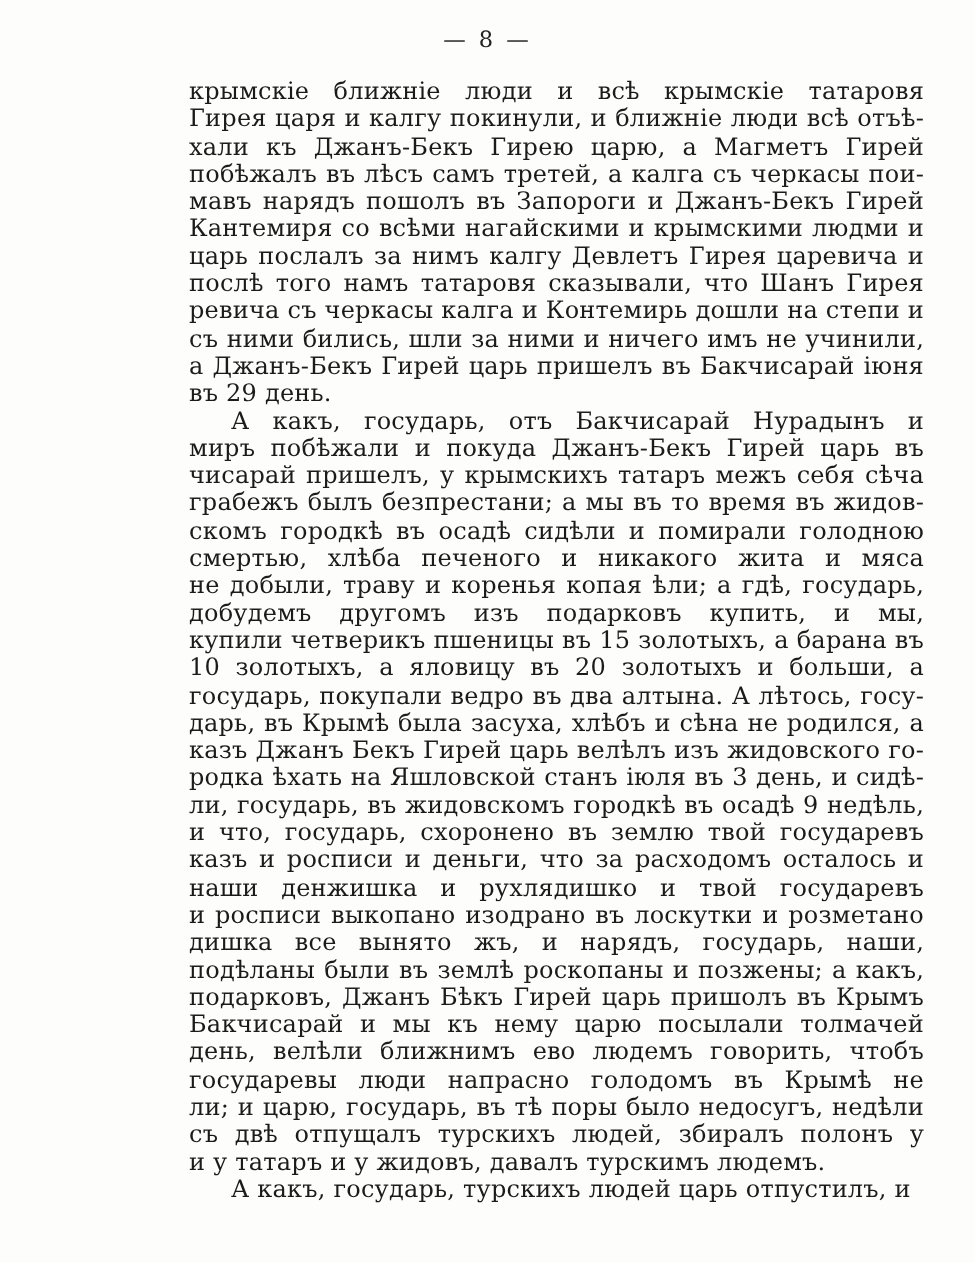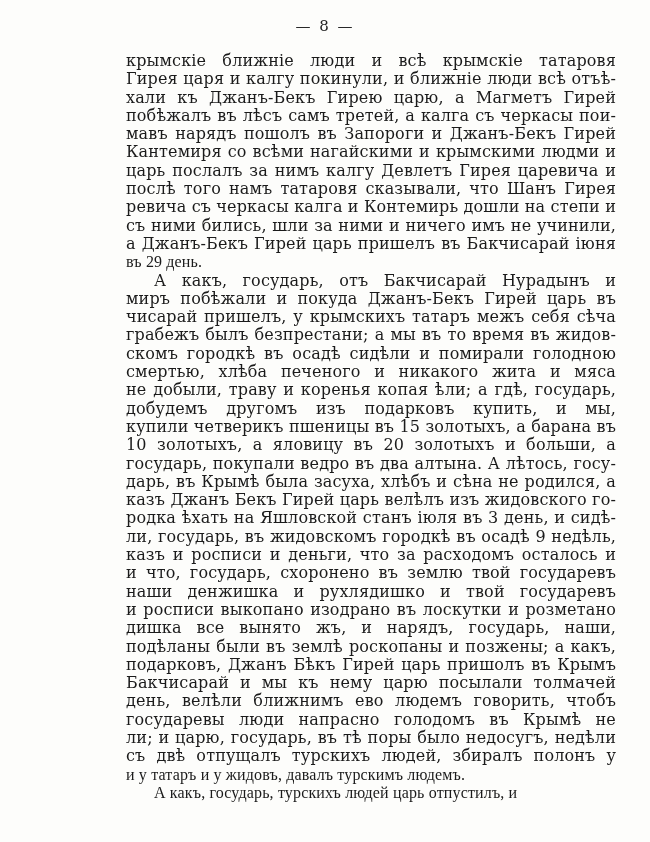--- a/index.html
+++ b/index.html
@@ -38,21 +38,20 @@
   }
   .line {
     text-align: justify;
     text-align-last: justify;
     white-space: normal;
     height: 18.3px;
     overflow: hidden;
   }
   .line.last {
     text-align-last: left;
-    font-family: Liberation Serif, serif;
   }
   .line.indent {
     text-indent: 28px;
   }
 </style>
 </head>
 <body>
 
 <div class="page">
   <div class="pageno">— 8 —</div>
@@ -77,22 +76,22 @@
       <div class="line">смертью, хлѣба печеного и никакого жита и мяса купить</div>
       <div class="line">не добыли, траву и коренья копая ѣли; а гдѣ, государь,</div>
       <div class="line">добудемъ другомъ изъ подарковъ купить, и мы, государь,</div>
       <div class="line">купили четверикъ пшеницы въ 15 золотыхъ, а барана въ</div>
       <div class="line">10 золотыхъ, а яловицу въ 20 золотыхъ и больши, а воду,</div>
       <div class="line">государь, покупали ведро въ два алтына. А лѣтось, госу-</div>
       <div class="line">дарь, въ Крымѣ была засуха, хлѣбъ и сѣна не родился, а</div>
       <div class="line">казъ Джанъ Бекъ Гирей царь велѣлъ изъ жидовского го-</div>
       <div class="line">родка ѣхать на Яшловской станъ іюля въ 3 день, и сидѣ-</div>
       <div class="line">ли, государь, въ жидовскомъ городкѣ въ осадѣ 9 недѣль,</div>
+      <div class="line">и что, государь, схоронено въ землю твой государевъ на-</div>
       <div class="line">казъ и росписи и деньги, что за расходомъ осталось и</div>
-      <div class="line">и что, государь, схоронено въ землю твой государевъ на-</div>
       <div class="line">наши денжишка и рухлядишко и твой государевъ наказъ</div>
       <div class="line">и росписи выкопано изодрано въ лоскутки и розметано по</div>
       <div class="line">дишка все вынято жъ, и нарядъ, государь, наши, которые</div>
       <div class="line">подѣланы были въ землѣ роскопаны и позжены; а какъ,</div>
       <div class="line">подарковъ, Джанъ Бѣкъ Гирей царь пришолъ въ Крымъ въ</div>
       <div class="line">Бакчисарай и мы къ нему царю посылали толмачей еже-</div>
       <div class="line">день, велѣли ближнимъ ево людемъ говорить, чтобъ твои</div>
       <div class="line">государевы люди напрасно голодомъ въ Крымѣ не помира-</div>
       <div class="line">ли; и царю, государь, въ тѣ поры было недосугъ, недѣли</div>
       <div class="line">съ двѣ отпущалъ турскихъ людей, збиралъ полонъ у мурзъ</div>

